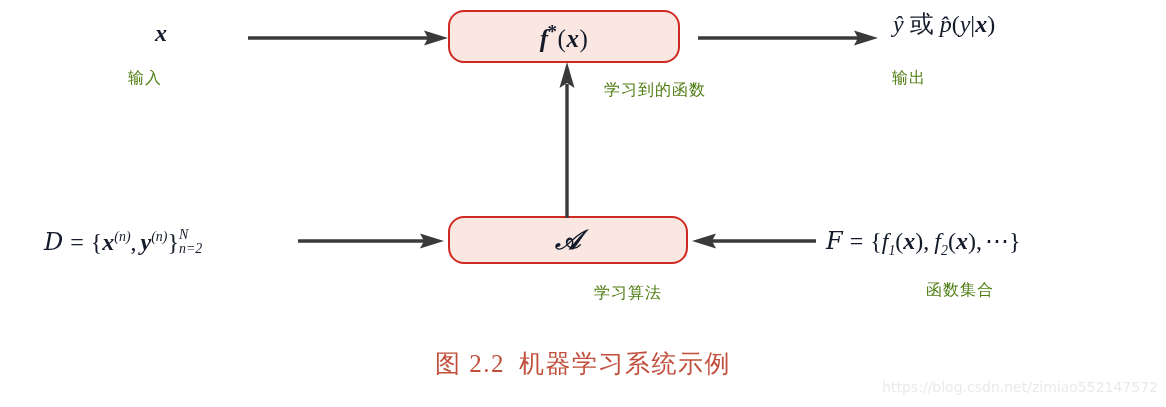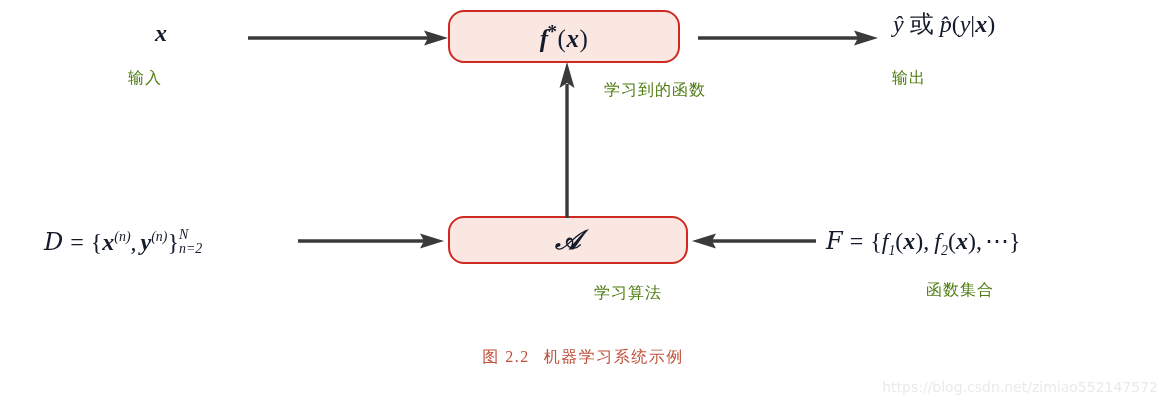--- a/index.html
+++ b/index.html
@@ -104,21 +104,21 @@
 
   
   #caption {
     position: absolute;
     left: 0;
     top: 347px;
     width: 1166px;
     text-align: center;
     color: #c0503c;
     font-family: "DejaVu Sans", sans-serif;
-    font-size: 16px;
+    font-size: 25px;
     letter-spacing: 1.5px;
     white-space: nowrap;
   }
   #caption .cap-num {
     font-family: "Liberation Serif", "DejaVu Serif", serif;
     margin-right: 14px;
   }
 
   
   #watermark {

